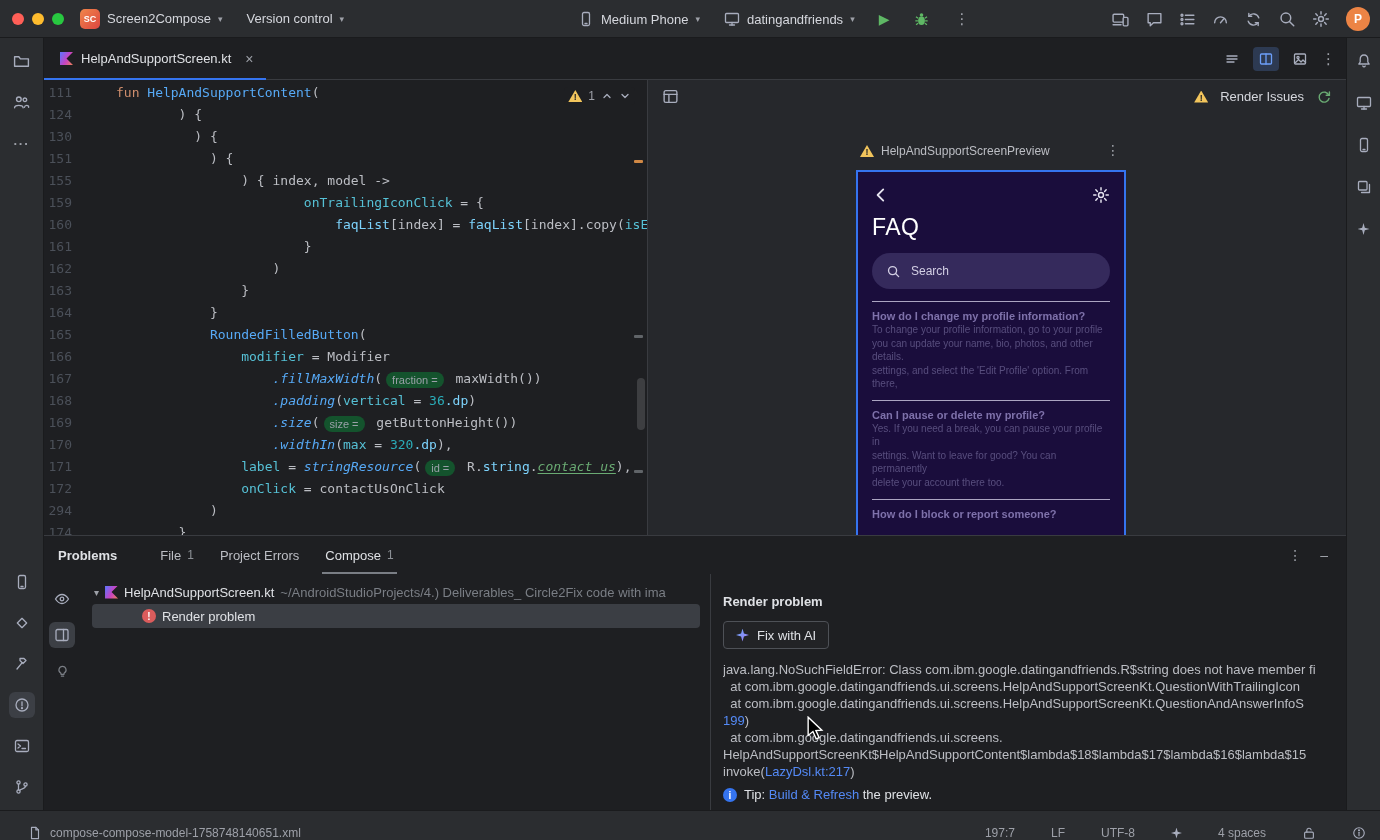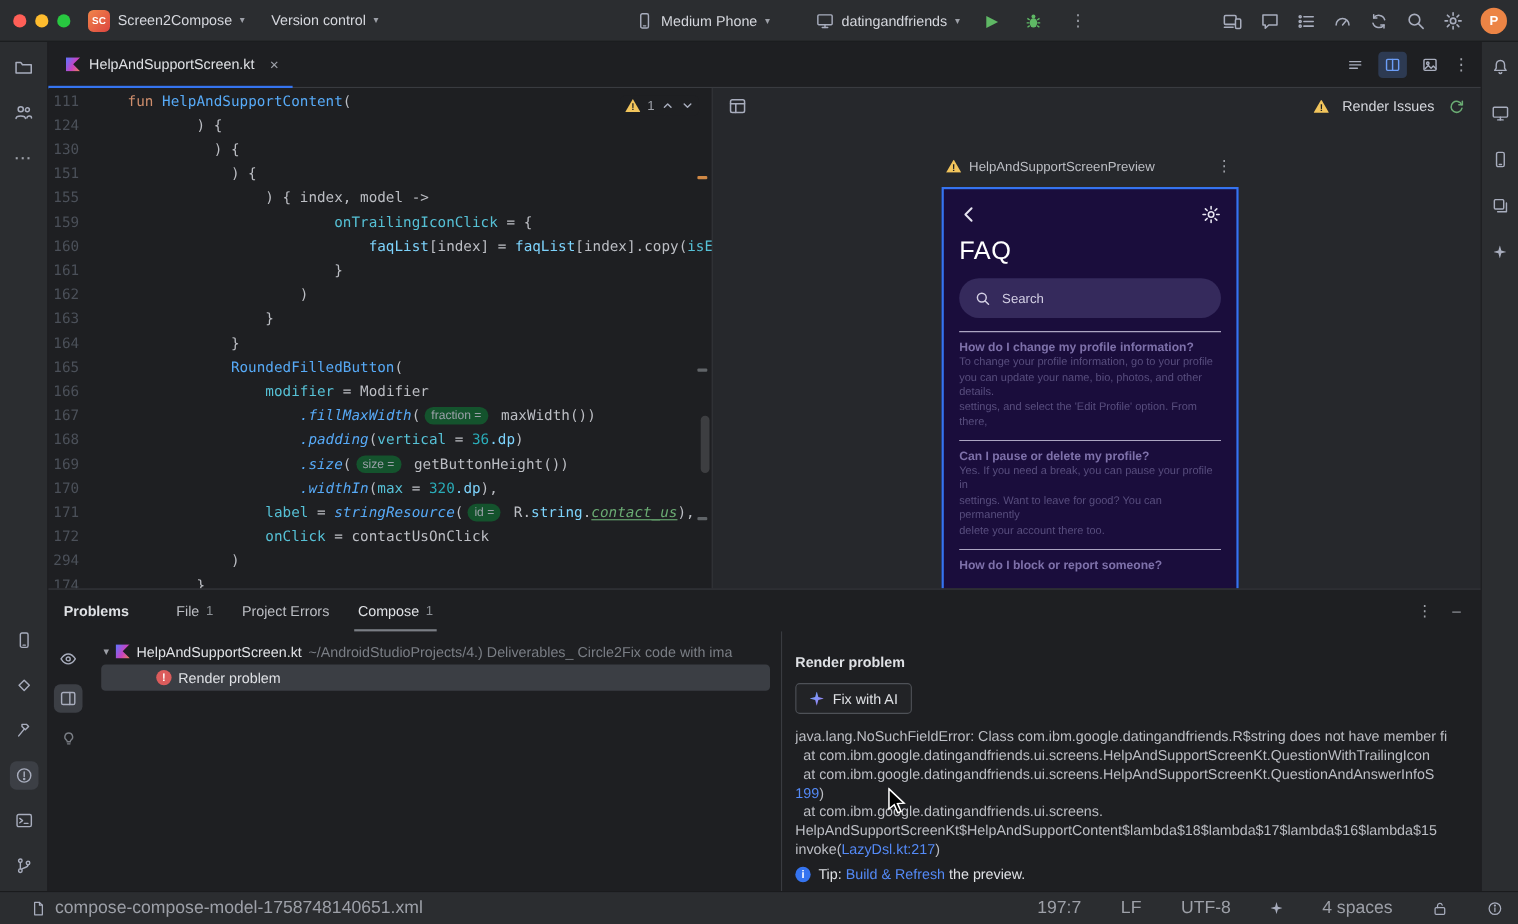--- a/index.html
+++ b/index.html
@@ -94,21 +94,21 @@
 .star4{width:13px;height:13px;background:linear-gradient(135deg,#67a7f7,#a77bf7);clip-path:polygon(50% 0,61% 39%,100% 50%,61% 61%,50% 100%,39% 61%,0 50%,39% 39%)}
 .star4.gray{background:#a8adbd;width:12px;height:12px}
 .trace{margin-top:12px;color:#bcbec4}
 .trace-line{height:17px;line-height:17px;white-space:pre;overflow:hidden}
 .trace-link{color:#548af7;cursor:pointer}
 .tip{margin-top:5px;display:flex;align-items:flex-end;gap:7px;height:17px}
 .info{width:14px;height:14px;border-radius:50%;background:#3574f0;color:#fff;font-size:10px;font-weight:700;display:flex;align-items:center;justify-content:center;flex:0 0 14px}
 .info:after{content:"i"}
 .tip .trace-link{margin:0 0}
 
-.statusbar{position:absolute;left:0;top:810px;width:1380px;height:30px;background:#2b2d30;border-top:1px solid #1a1b1d;display:flex;align-items:center;color:#9da0a8;font-size:16px;padding:0 14px;z-index:5}
+.statusbar{position:absolute;left:0;top:810px;width:1380px;height:30px;background:#2b2d30;border-top:1px solid #1a1b1d;display:flex;align-items:flex-end;color:#9da0a8;font-size:12px;padding:0 14px;z-index:5}
 .sb-left{display:flex;align-items:center;gap:8px;padding-left:14px}
 .sb-right{margin-left:auto;display:flex;align-items:center;gap:36px}
 
 .cursor{position:absolute;left:806px;top:716px;z-index:50}
 </style>
 </head>
 <body>
 
 <div class="titlebar">
   <div class="traffic">
@@ -119,21 +119,21 @@
   <div class="tb-group">
     <span class="badge-sc">SC</span>
     <span>Screen2Compose</span>
     <span class="chev">▾</span>
   </div>
   <div class="tb-group">
     <span>Version control</span>
     <span class="chev">▾</span>
   </div>
   <div class="tb-center">
-    <div class="tb-group" style="margin-right:18px">
+    <div class="tb-group" style="margin-right:0">
       <svg class="ic" width="16" height="16" viewBox="0 0 16 16">
           <rect x="4.5" y="1.5" width="7" height="13" rx="1.5"></rect>
           <line x1="7" y1="12.5" x2="9" y2="12.5"></line>
         </svg>
       <span>Medium Phone</span>
       <span class="chev">▾</span>
     </div>
     <div class="tb-group" style="margin-right:0">
       <svg class="ic" width="16" height="16" viewBox="0 0 16 16">
           <rect x="1.5" y="2.5" width="13" height="9" rx="1"></rect>

